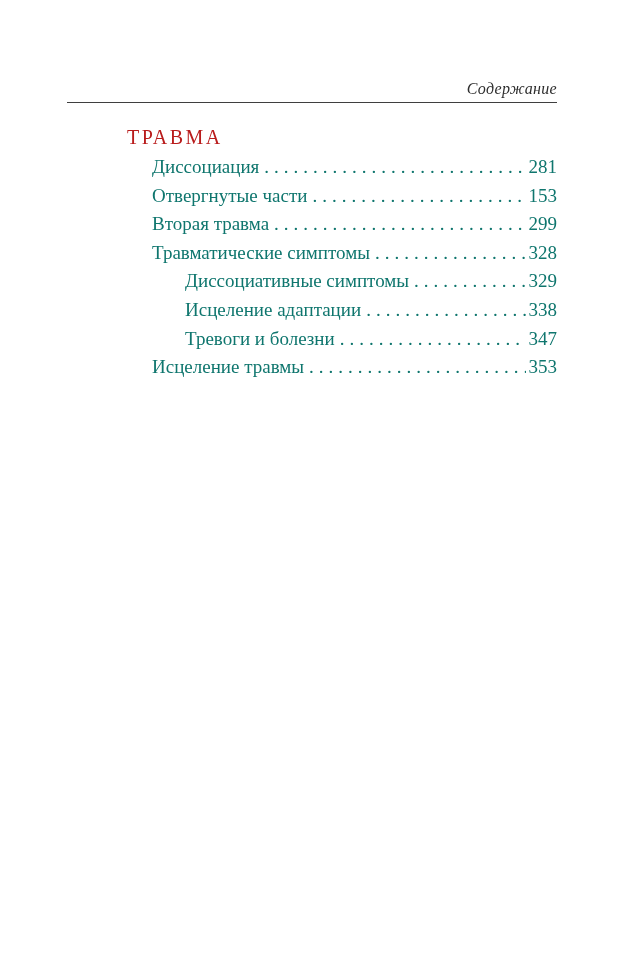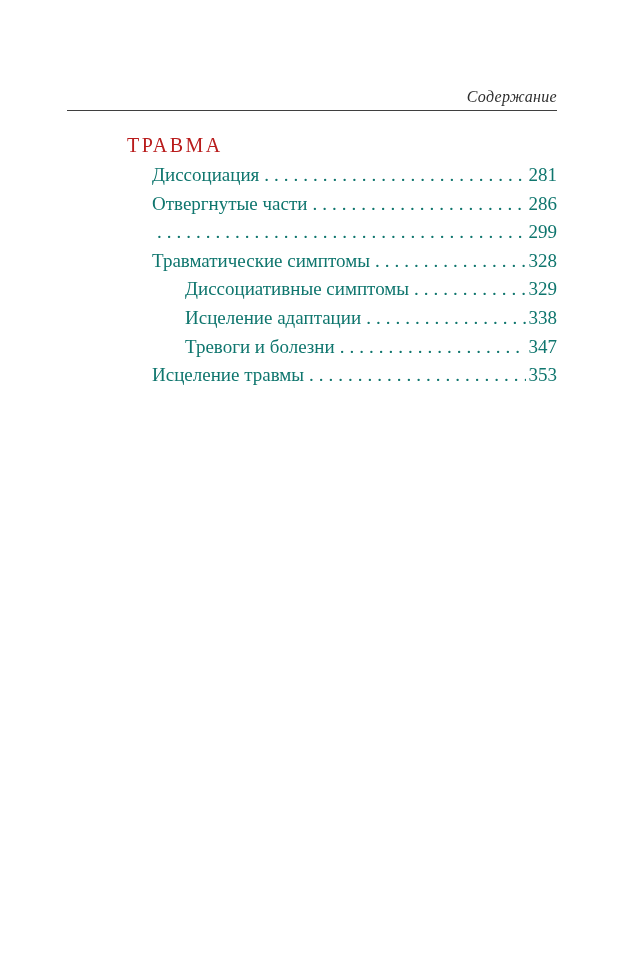--- a/index.html
+++ b/index.html
@@ -13,21 +13,21 @@
     font-family: "Liberation Serif", "DejaVu Serif", serif;
     color: #2b2b2b;
     overflow: hidden;
   }
   .page {
     position: relative;
     width: 626px;
     height: 698px;
     background: #ffffff;
     box-sizing: border-box;
-    padding: 16px 69px 0 67px; 
+    padding: 8px 69px 0 67px; 
   }
   .page-header {
     padding-top: 72px;
     text-align: right;
   }
   .running-title {
     font-style: italic;
     font-size: 16px;
     letter-spacing: 0.3px;
     color: #2e2e2e;
@@ -95,24 +95,25 @@
 
       <div class="toc-row level-1">
         <span class="toc-title">Диссоциация</span>
         <span class="toc-leader"></span>
         <span class="toc-page">281</span>
       </div>
 
       <div class="toc-row level-1">
         <span class="toc-title">Отвергнутые части</span>
         <span class="toc-leader"></span>
-        <span class="toc-page">286</span>
+        <span class="toc-page">153</span>
       </div>
 
       <div class="toc-row level-1">
+        <span class="toc-title">Вторая травма</span>
         <span class="toc-leader"></span>
         <span class="toc-page">299</span>
       </div>
 
       <div class="toc-row level-1">
         <span class="toc-title">Травматические симптомы</span>
         <span class="toc-leader"></span>
         <span class="toc-page">328</span>
       </div>
 

